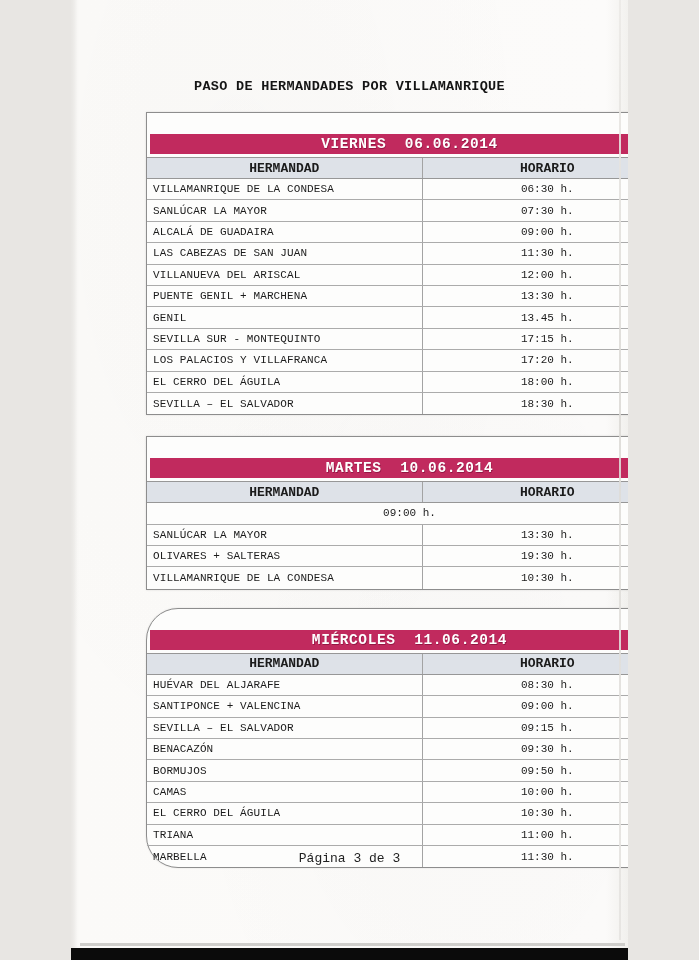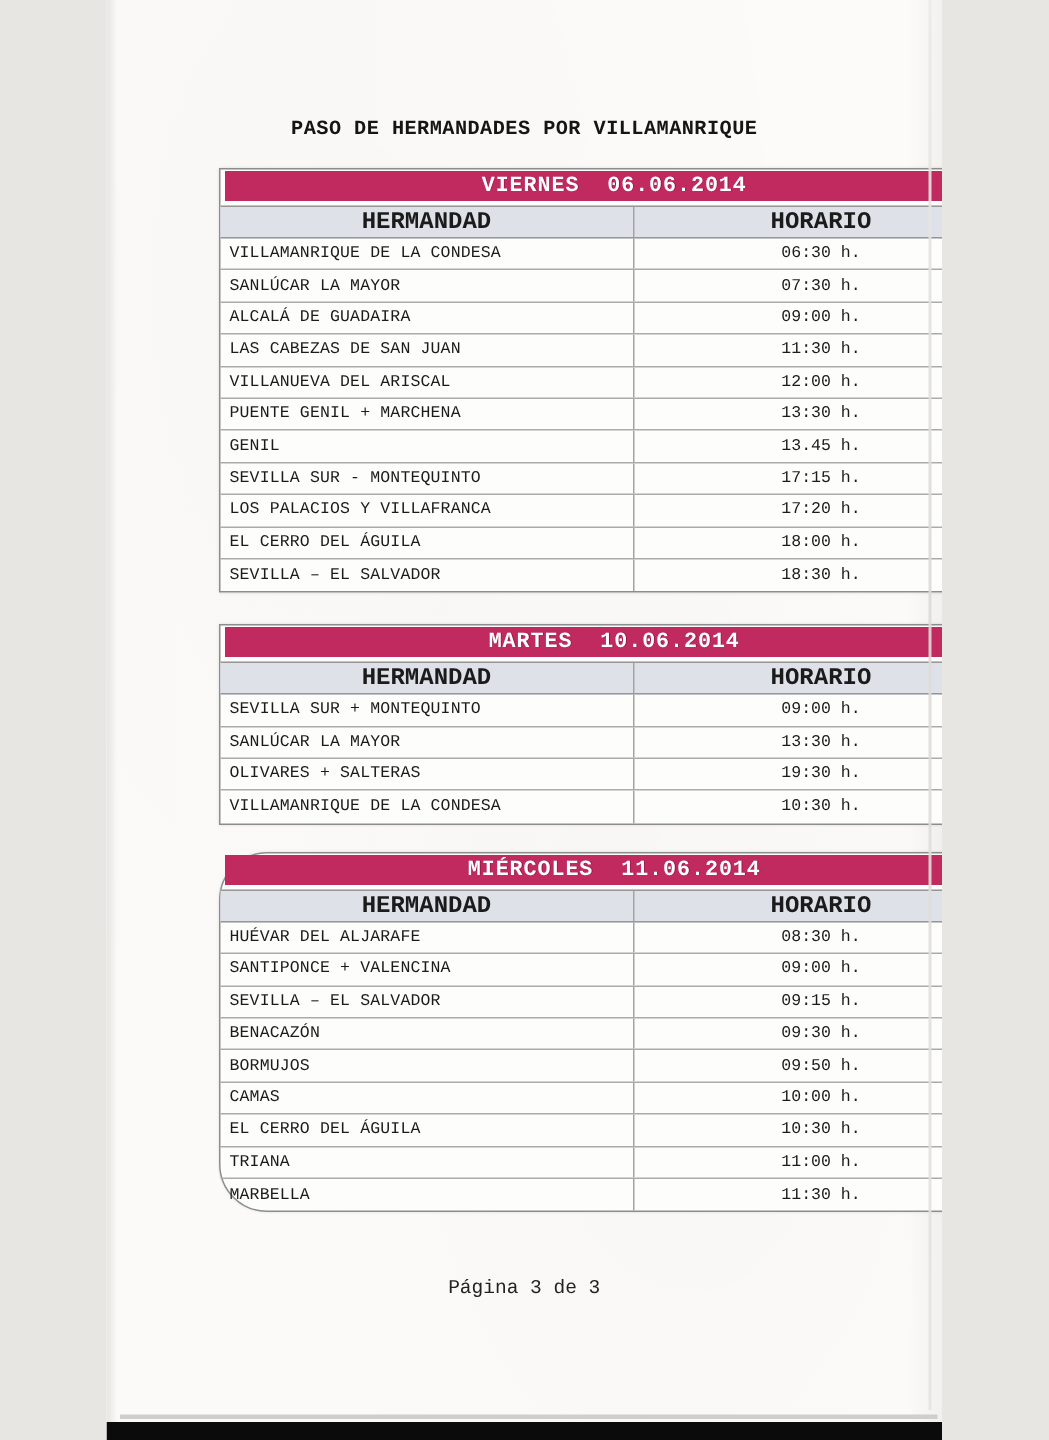--- a/index.html
+++ b/index.html
@@ -26,37 +26,37 @@
   .sched-table {
     box-sizing:border-box;
     width:527px;
     border:1px solid #8d8d8d;
     background:#fdfdfc;
     box-shadow:0 0 2px rgba(0,0,0,0.12);
   }
   .sched-table + .sched-table { margin-top:21px; }
   .sched-table:nth-child(3) { margin-top:18px;border-radius:32px; }
   .banner {
-    margin:1px 3px 3px 3px;
+    margin:21px 3px 3px 3px;
     height:20px; line-height:20px;
     background:var(--banner-bg,#c12a5e);
     color:#ffffff;
     font-weight:bold; font-size:14.5px; letter-spacing:0.6px;
     text-align:center;
     white-space:pre-wrap;
     text-shadow:0.6px 0.6px 0 rgba(110,8,45,0.55);
   }
   .header-row {
     display:flex;
     box-sizing:border-box;
     height:22px;
     background:var(--header-bg,#dee2e8);
     border-top:1px solid #979797;
     border-bottom:1px solid #979797;
-    font-weight:bold; font-size:16px;
+    font-weight:bold; font-size:13px;
   }
   .header-row .cell { display:flex; align-items:center; justify-content:center; }
   .cell-left  { box-sizing:border-box; width:52.5%; border-right:1px solid #a3a3a3; }
   .cell-right { box-sizing:border-box; flex:1; }
   .row {
     display:flex;
     box-sizing:border-box;
     height:21.4px;
     border-bottom:1px solid #ababab;
     font-size:11px;
@@ -162,21 +162,20 @@
   </section>
 
   <section class="sched-table">
     <div class="banner">MARTES  10.06.2014</div>
     <div class="header-row">
       <div class="cell cell-left">HERMANDAD</div>
       <div class="cell cell-right">HORARIO</div>
     </div>
     <div class="rows">
   <div class="row">
-    <div class="cell-left name-cell">SEVILLA SUR + MONTEQUINTO</div>
     <div class="cell-right time-cell">09:00 h.</div>
   </div>
 
   <div class="row">
     <div class="cell-left name-cell">SANLÚCAR LA MAYOR</div>
     <div class="cell-right time-cell">13:30 h.</div>
   </div>
 
   <div class="row">
     <div class="cell-left name-cell">OLIVARES + SALTERAS</div>

